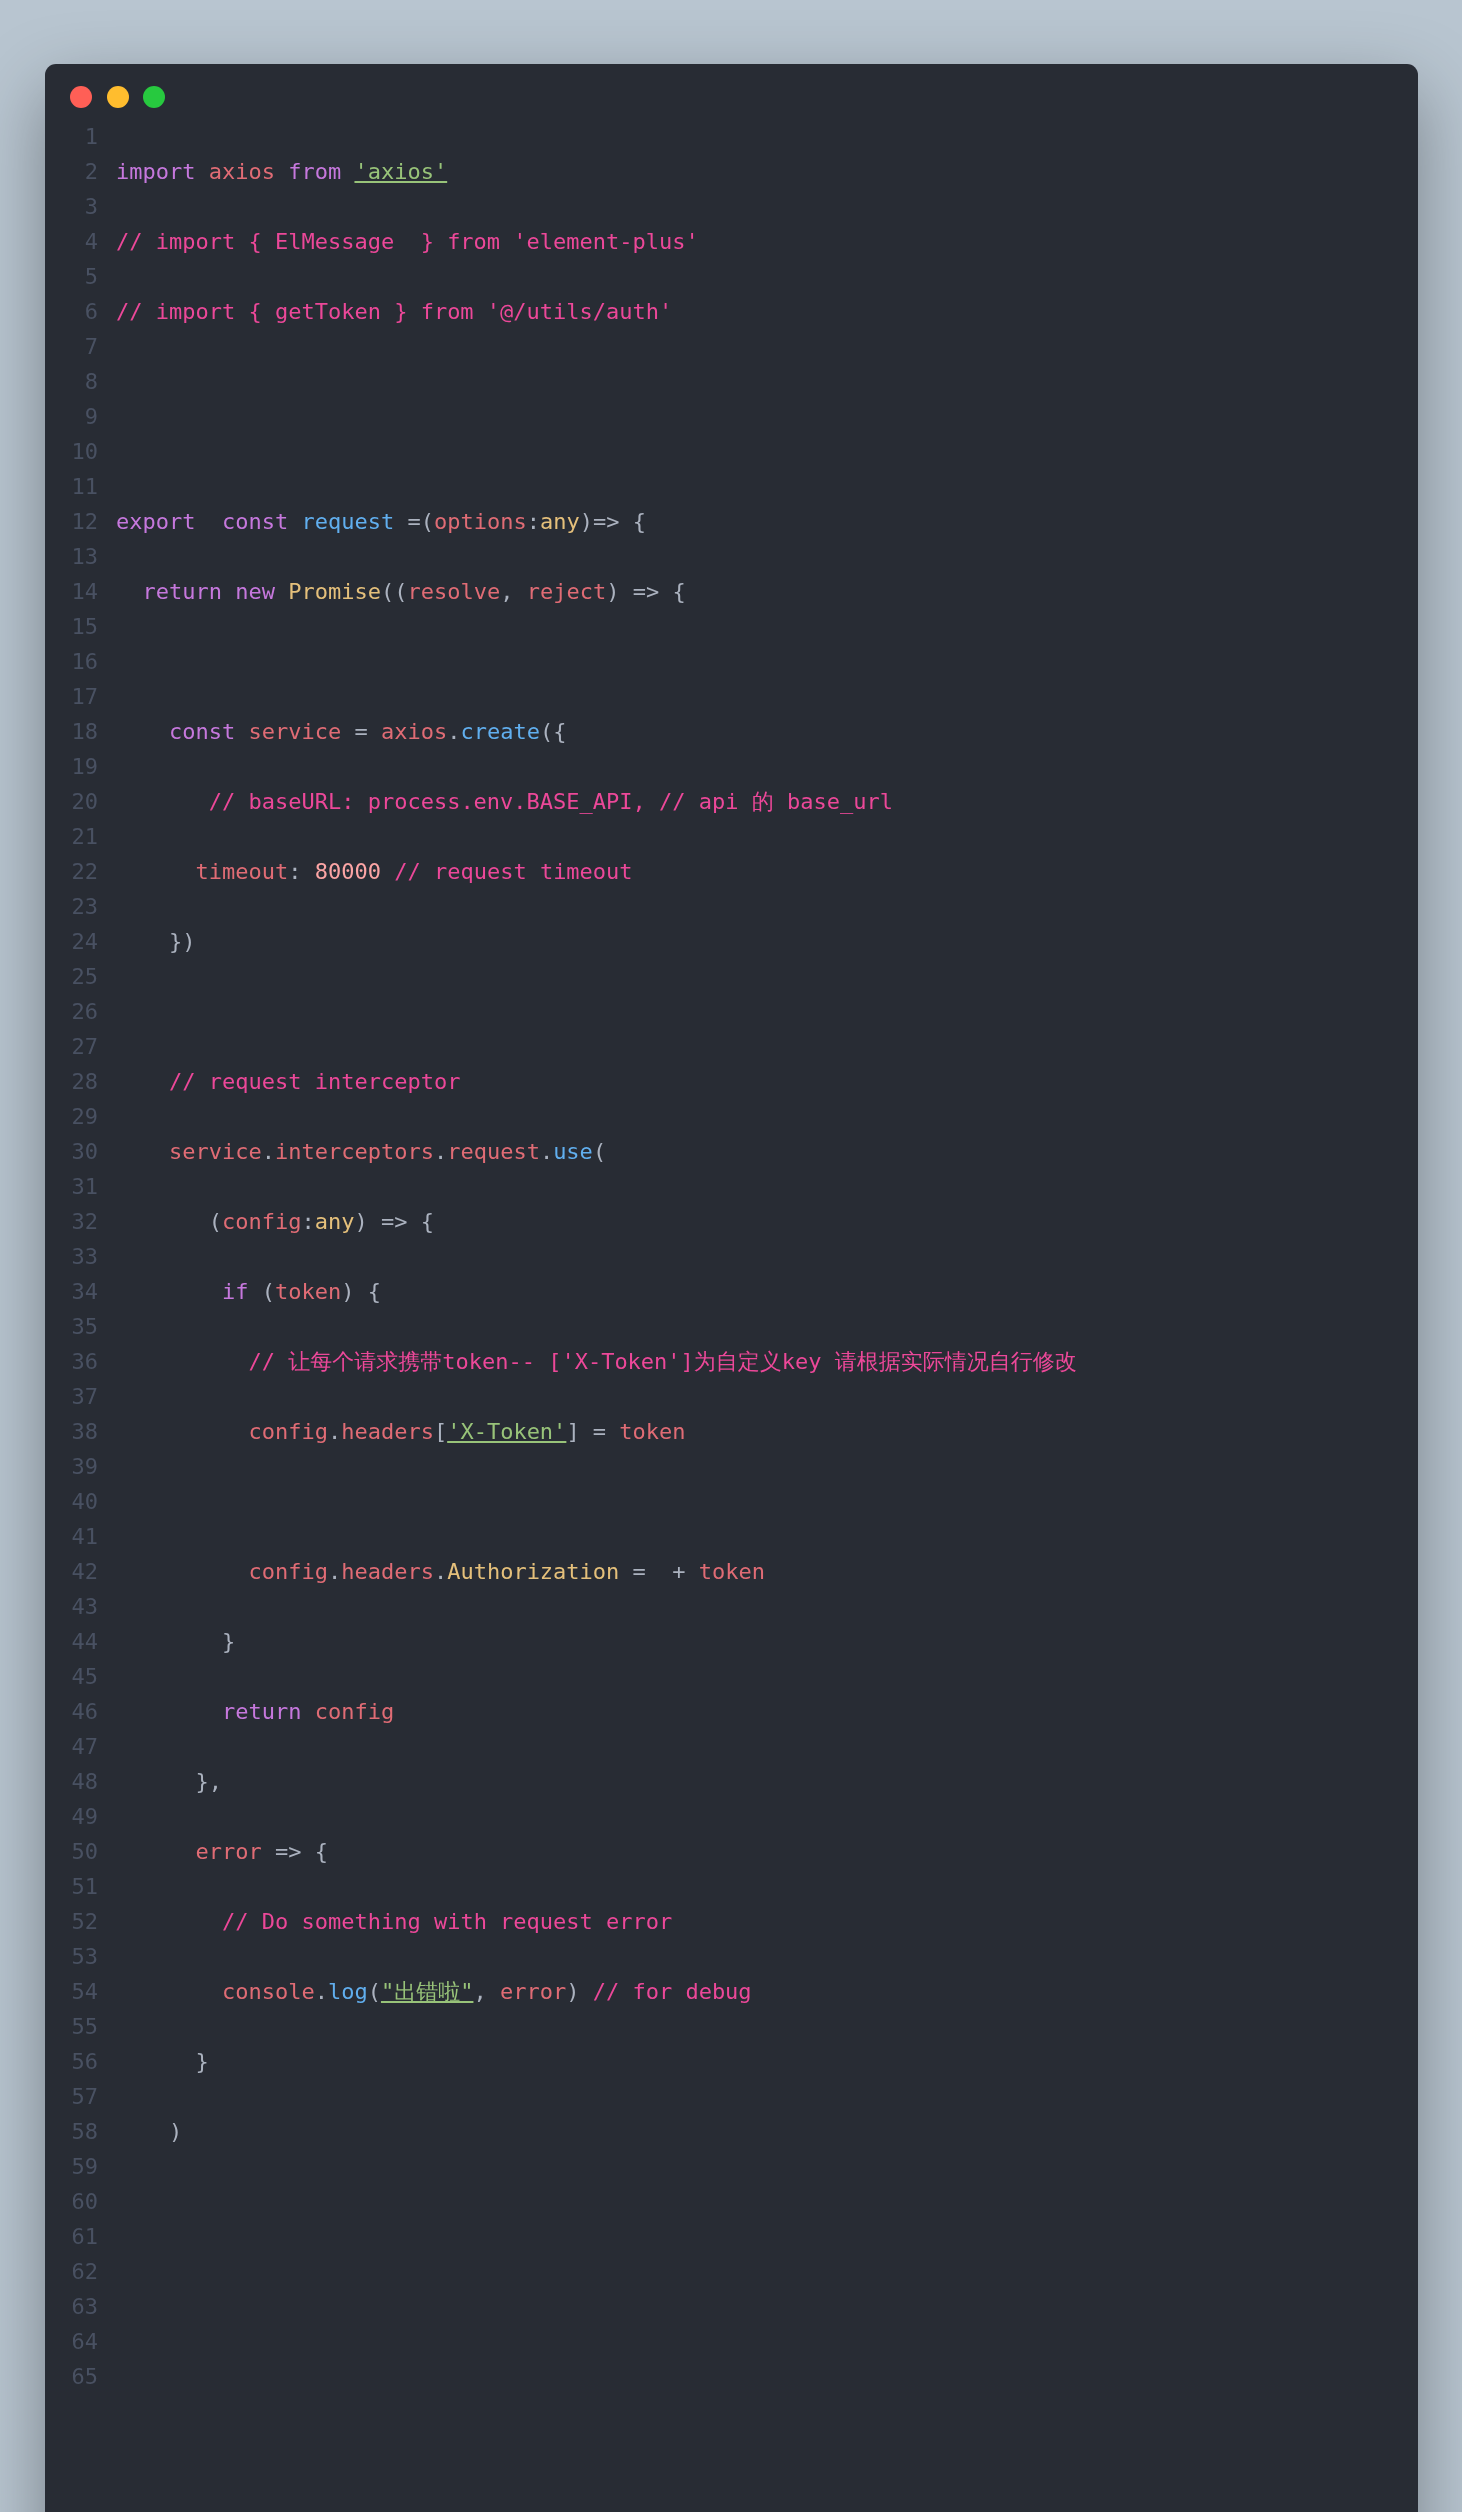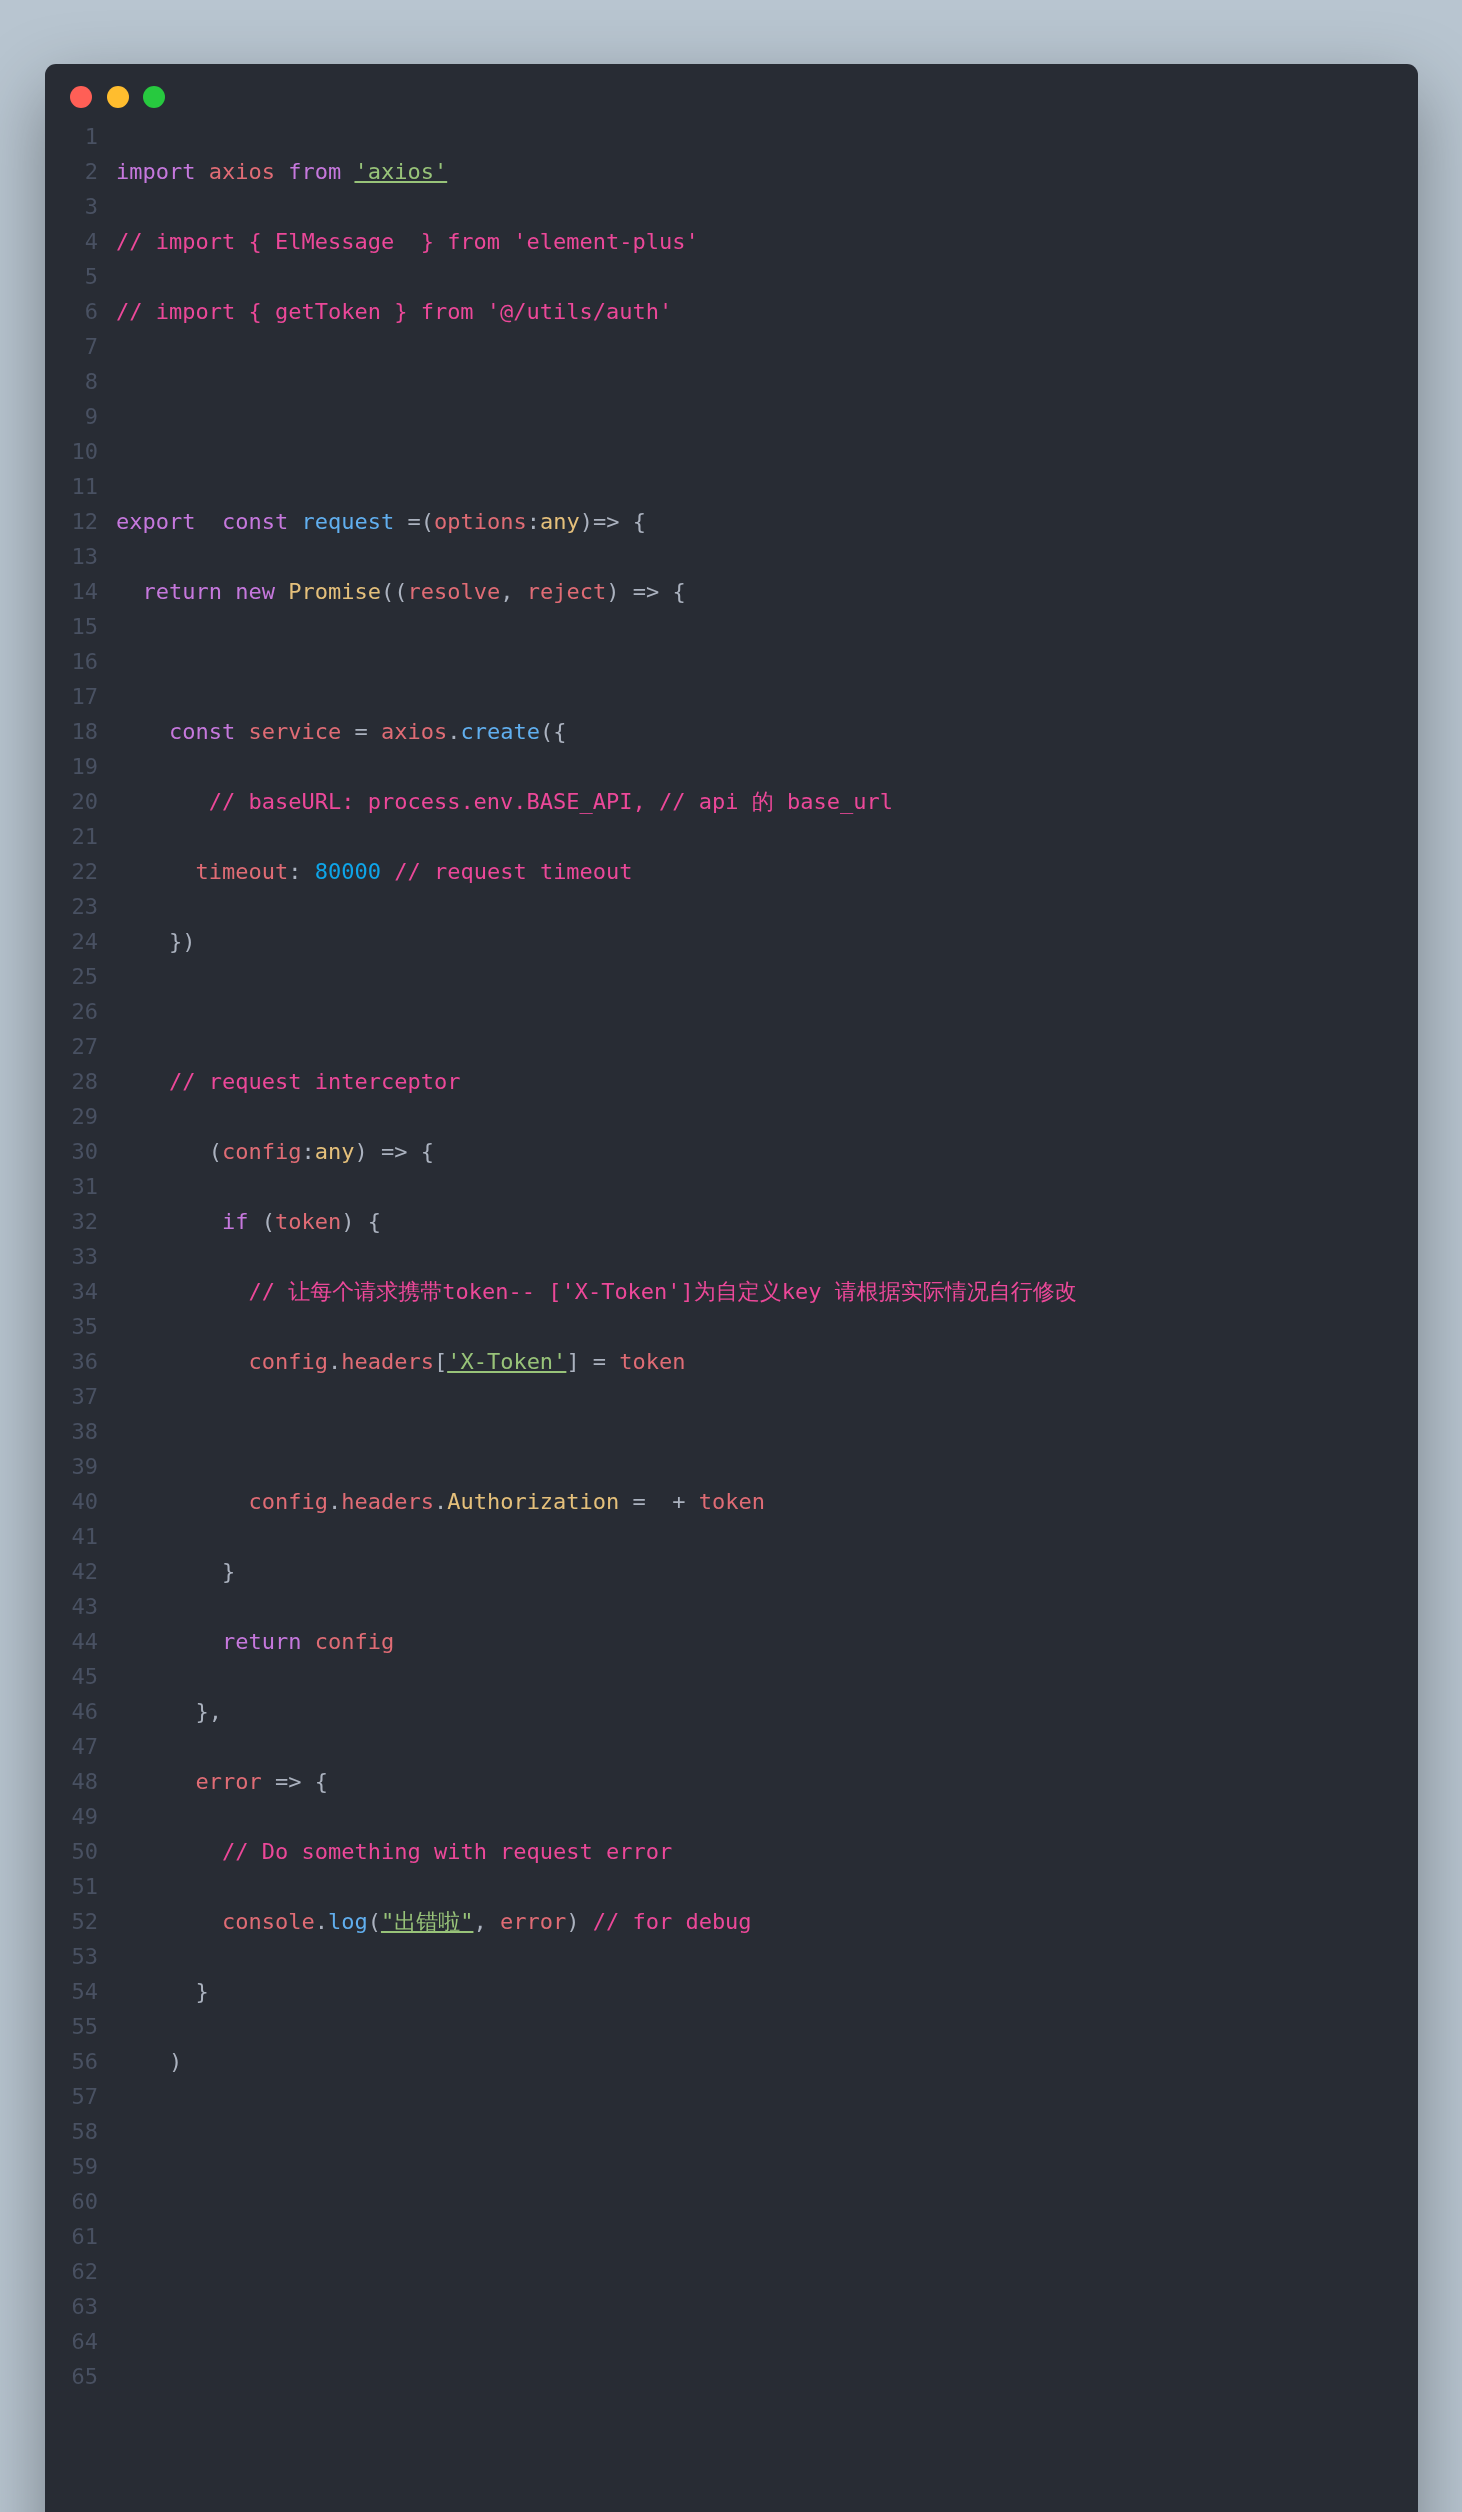--- a/index.html
+++ b/index.html
@@ -51,21 +51,21 @@
   color: #abb2bf;
   flex: 1;
 }
 .code .line { display: block; min-height: 35px; }
 .kw { color: #c678dd; }
 .fn { color: #61afef; }
 .str { color: #98c379; text-decoration: underline; }
 .cmt { color: #ec4899; }
 .ident { color: #e06c75; }
 .const { color: #e5c07b; }
-.num { color: #0ea5e9; }
+.num { color: #fca5a5; }
 .pn { color: #abb2bf; }
 .prop { color: #e06c75; }
 .arg { color: #e06c75; }
 </style>
 </head>
 <body>
 
 <div class="window">
   <div class="titlebar">
     <div class="dot red"></div>
@@ -146,20 +146,21 @@
 <span class="line"></span>
 <span class="line"><span class="kw">export</span>  <span class="kw">const</span> <span class="fn">request</span> <span class="pn">=(</span><span class="arg">options</span><span class="pn">:</span><span class="const">any</span><span class="pn">)=&gt; {</span></span>
 <span class="line">  <span class="kw">return</span> <span class="kw">new</span> <span class="const">Promise</span><span class="pn">((</span><span class="arg">resolve</span><span class="pn">, </span><span class="arg">reject</span><span class="pn">) =&gt; {</span></span>
 <span class="line"></span>
 <span class="line">    <span class="kw">const</span> <span class="ident">service</span> <span class="pn">= </span><span class="ident">axios</span><span class="pn">.</span><span class="fn">create</span><span class="pn">({</span></span>
 <span class="line">       <span class="cmt">// baseURL: process.env.BASE_API, // api 的 base_url</span></span>
 <span class="line">      <span class="prop">timeout</span><span class="pn">: </span><span class="num">80000</span> <span class="cmt">// request timeout</span></span>
 <span class="line">    <span class="pn">})</span></span>
 <span class="line"></span>
 <span class="line">    <span class="cmt">// request interceptor</span></span>
+<span class="line">    <span class="ident">service</span><span class="pn">.</span><span class="prop">interceptors</span><span class="pn">.</span><span class="prop">request</span><span class="pn">.</span><span class="fn">use</span><span class="pn">(</span></span>
 <span class="line">       <span class="pn">(</span><span class="arg">config</span><span class="pn">:</span><span class="const">any</span><span class="pn">) =&gt; {</span></span>
 <span class="line">        <span class="kw">if</span> <span class="pn">(</span><span class="ident">token</span><span class="pn">) {</span></span>
 <span class="line">          <span class="cmt">// 让每个请求携带token-- ['X-Token']为自定义key 请根据实际情况自行修改</span></span>
 <span class="line">          <span class="ident">config</span><span class="pn">.</span><span class="prop">headers</span><span class="pn">[</span><span class="str">'X-Token'</span><span class="pn">] = </span><span class="ident">token</span></span>
 <span class="line"></span>
 <span class="line">          <span class="ident">config</span><span class="pn">.</span><span class="prop">headers</span><span class="pn">.</span><span class="const">Authorization</span> <span class="pn">=  + </span><span class="ident">token</span></span>
 <span class="line">        <span class="pn">}</span></span>
 <span class="line">        <span class="kw">return</span> <span class="ident">config</span></span>
 <span class="line">      <span class="pn">},</span></span>
 <span class="line">      <span class="arg">error</span> <span class="pn">=&gt; {</span></span>

